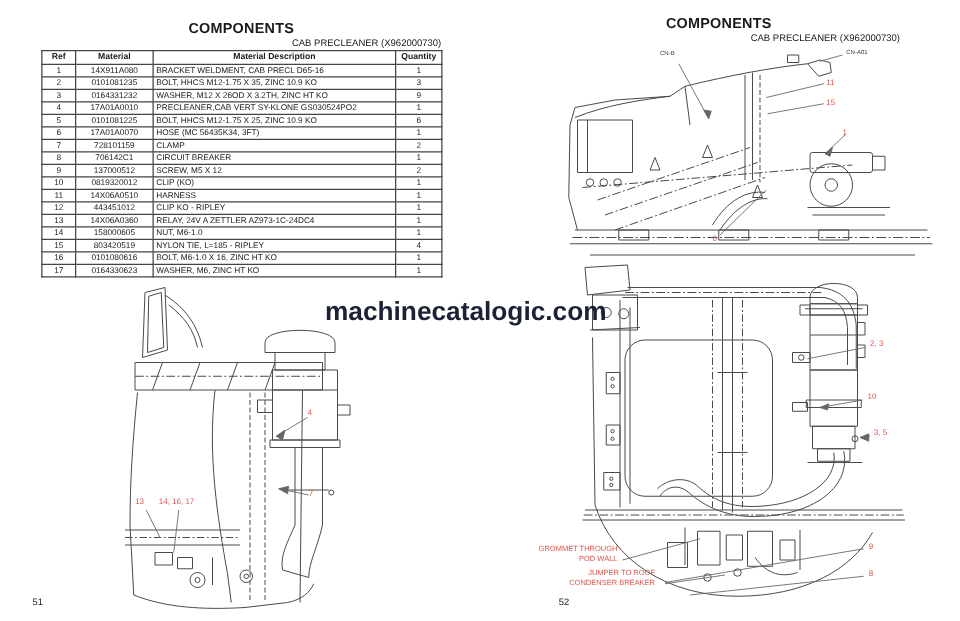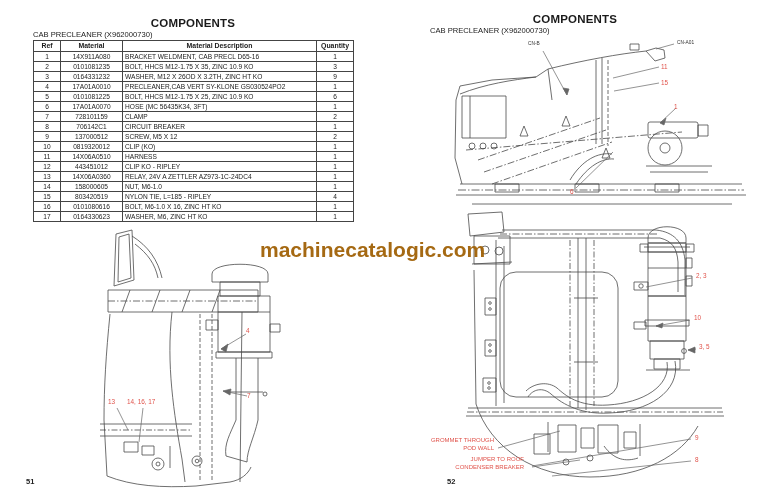--- a/index.html
+++ b/index.html
@@ -1,36 +1,36 @@
 <!DOCTYPE html>
 <html><head>
 <meta charset="utf-8">
 <style>
   * { margin:0; padding:0; box-sizing:border-box; }
   html,body { width:768px; height:497px; background:#ffffff; font-family:"Liberation Sans",sans-serif; color:#1a1a1a; overflow:hidden; }
   .sheet { position:relative; width:768px; height:494px; background:#fff; }
   .abs { position:absolute; }
   .page-title { font-weight:bold; font-size:11.5px; text-align:center; letter-spacing:.2px; }
-  .page-subtitle { font-size:7.6px; text-align:left; }
-  .pagenum { font-size:7.5px; color:#222;font-weight:bold; }
+  .page-subtitle { font-size:7.6px; text-align:right; }
+  .pagenum { font-size:7.5px; color:#222; }
 
   table.parts { position:absolute; left:33px; top:40px; width:320px; border-collapse:collapse; table-layout:fixed; }
   table.parts th, table.parts td { border:0.9px solid #444; font-size:6.6px; line-height:9px; height:9.6px; padding:0 2px; overflow:hidden; white-space:nowrap; }
   table.parts th { font-weight:bold; font-size:6.9px; text-align:center; height:10.5px; }
   td.c-ref, td.c-mat, td.c-qty { text-align:center; }
   td.c-desc { text-align:left; }
   col.w-ref {width:27px;} col.w-mat {width:62px;} col.w-desc {width:194px;} col.w-qty {width:37px;}
 
   svg.draw { position:absolute; overflow:visible; }
   svg.draw * { vector-effect:non-scaling-stroke; }
 
   .callout { position:absolute; color:#e0534b; font-size:6.4px; line-height:7px; white-space:nowrap; }
   .conn-label { position:absolute; color:#333; font-size:4.8px; line-height:5px; white-space:nowrap; }
   .annot { position:absolute; color:#e0534b; font-size:6px; line-height:7.6px; text-align:right; }
-  .watermark { position:absolute; left:260px; top:238px; font-size:21px; font-weight:bold; color:#a16207; letter-spacing:0px; opacity:.95; white-space:nowrap; }
+  .watermark { position:absolute; left:260px; top:238px; font-size:21px; font-weight:bold; color:#0f172a; letter-spacing:0px; opacity:.95; white-space:nowrap; }
 </style>
 </head>
 <body>
 
 <div class="sheet">
 
   <div class="abs page-title" style="left:33px;top:17px;width:320px;">COMPONENTS</div>
   <div class="abs page-subtitle" style="left:33px;top:30px;width:320px;">CAB PRECLEANER (X962000730)</div>
 
   <table class="parts">

